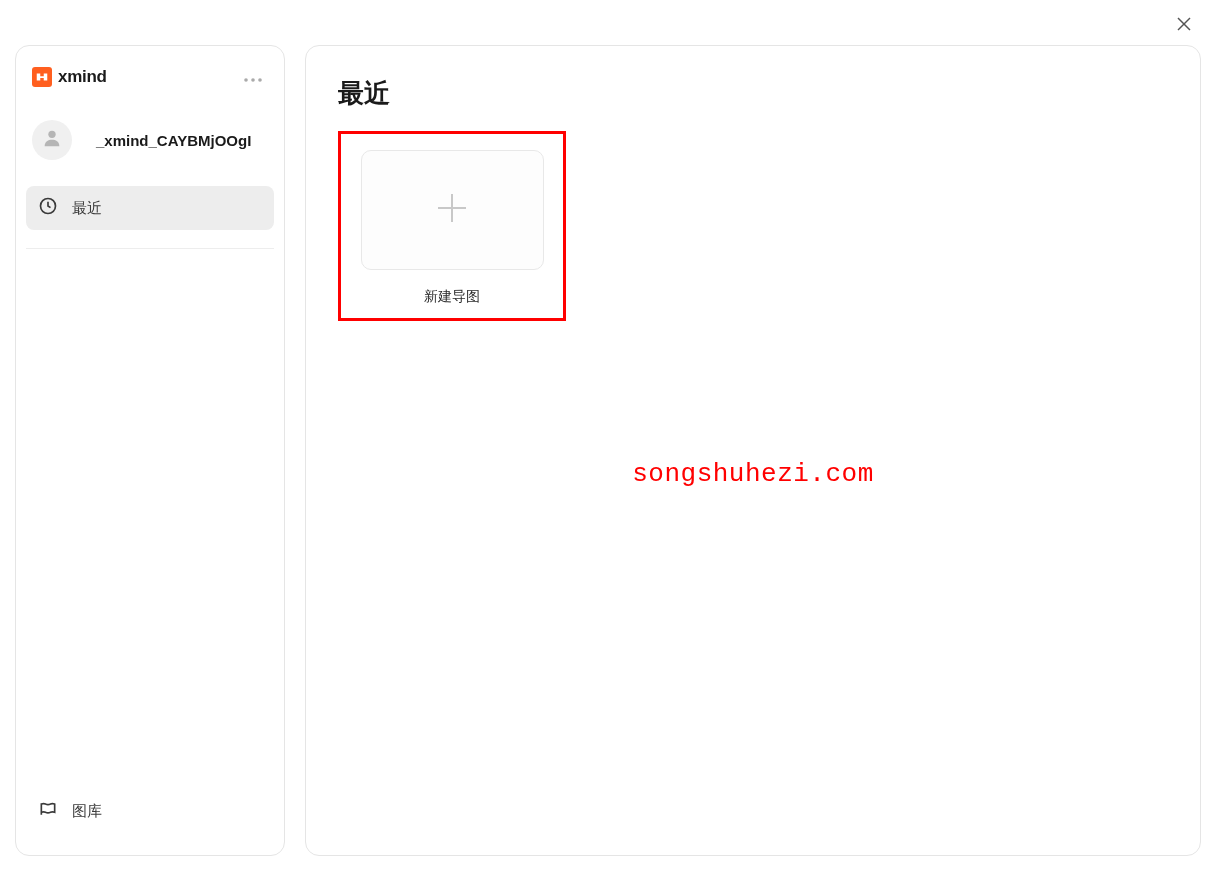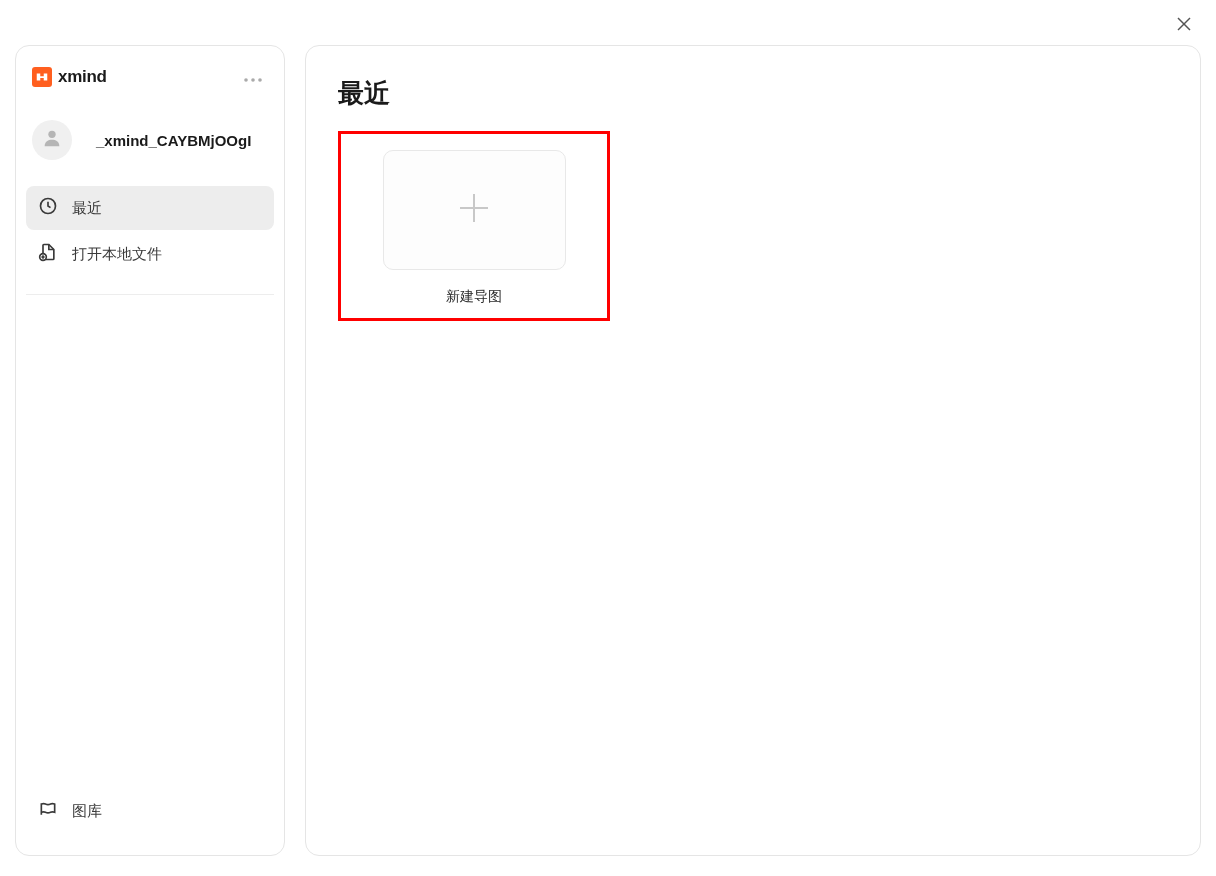--- a/index.html
+++ b/index.html
@@ -184,21 +184,21 @@
     }
     .main-title {
       font-size: 26px;
       font-weight: 700;
       color: #1a1a1a;
       margin-bottom: 20px;
     }
     .highlight-box {
       border: 3px solid #ff0000;
       padding: 16px 12px 8px 12px;
-      width: 272px;
+      width: 228px;
       display: inline-flex;
       flex-direction: column;
       align-items: center;
     }
     .create-card {
       width: 183px;
       height: 120px;
       border: 1px solid #e8e8e8;
       border-radius: 10px;
       display: flex;
@@ -281,31 +281,20 @@
     <div class="nav-section">
       <div class="nav-item active">
         <span>
           <svg viewBox="0 0 24 24" fill="none" stroke="currentColor" stroke-width="2">
             <circle cx="12" cy="12" r="9"></circle>
             <path d="M12 7 L12 12 L15 14"></path>
           </svg>
         </span>
         <span class="nav-label">最近</span>
       </div>
-      <div class="nav-item">
-        <span>
-          <svg viewBox="0 0 24 24" fill="none" stroke="currentColor" stroke-width="2">
-            <path d="M13 3 L7 3 C6 3 6 4 6 4 L6 20 C6 21 7 21 7 21 L18 21 C19 21 19 20 19 20 L19 9 L13 3 Z"></path>
-            <path d="M13 3 L13 9 L19 9"></path>
-            <circle cx="6" cy="18" r="4" fill="#fff"></circle>
-            <path d="M6 16 L6 20 M4 18 L8 18"></path>
-          </svg>
-        </span>
-        <span class="nav-label">打开本地文件</span>
-      </div>
     </div>
 
     <div class="sidebar-spacer"></div>
 
     <div class="sidebar-bottom">
       <div class="bottom-item">
         <span>
           <svg viewBox="0 0 24 24" fill="none" stroke="currentColor" stroke-width="2">
             <path d="M4 5 L4 19 M4 6 C4 6 7 5 9 6 C11 7 13 7 15 6 C17 5 20 6 20 6 L20 16 C20 16 17 15 15 16 C13 17 11 17 9 16 C7 15 4 16 4 16"></path>
           </svg>
@@ -323,15 +312,16 @@
         <span>
           <svg viewBox="0 0 40 40" fill="none" stroke="currentColor" stroke-width="2">
             <line x1="20" y1="6" x2="20" y2="34"></line>
             <line x1="6" y1="20" x2="34" y2="20"></line>
           </svg>
         </span>
       </div>
       <div class="create-label">新建导图</div>
     </div>
 
+    <div class="watermark">songshuhezi.com</div>
   </div>
 
 </div>
 
 </body></html>

